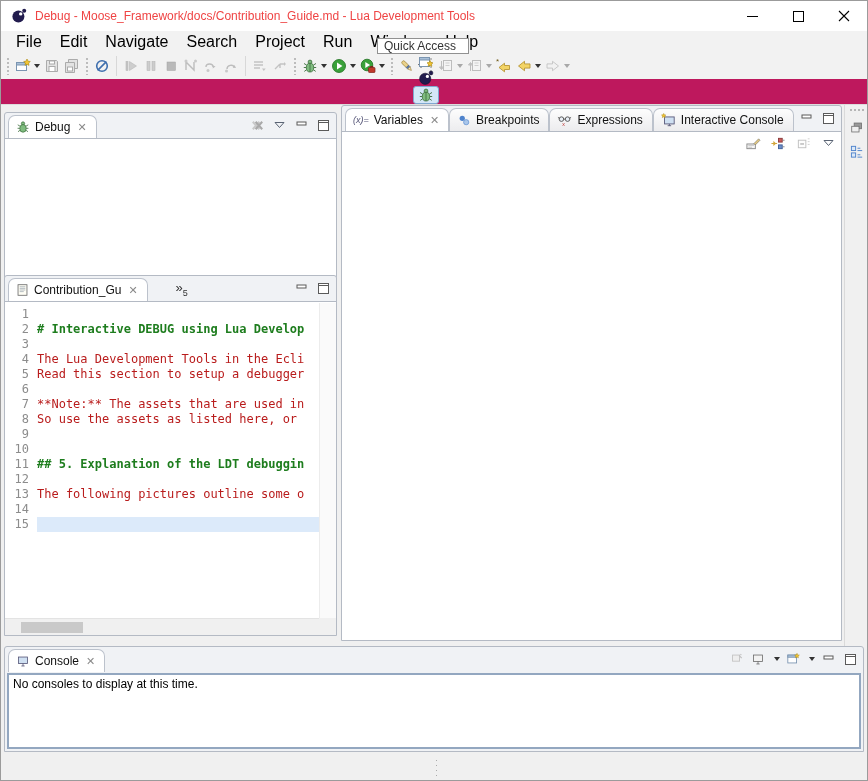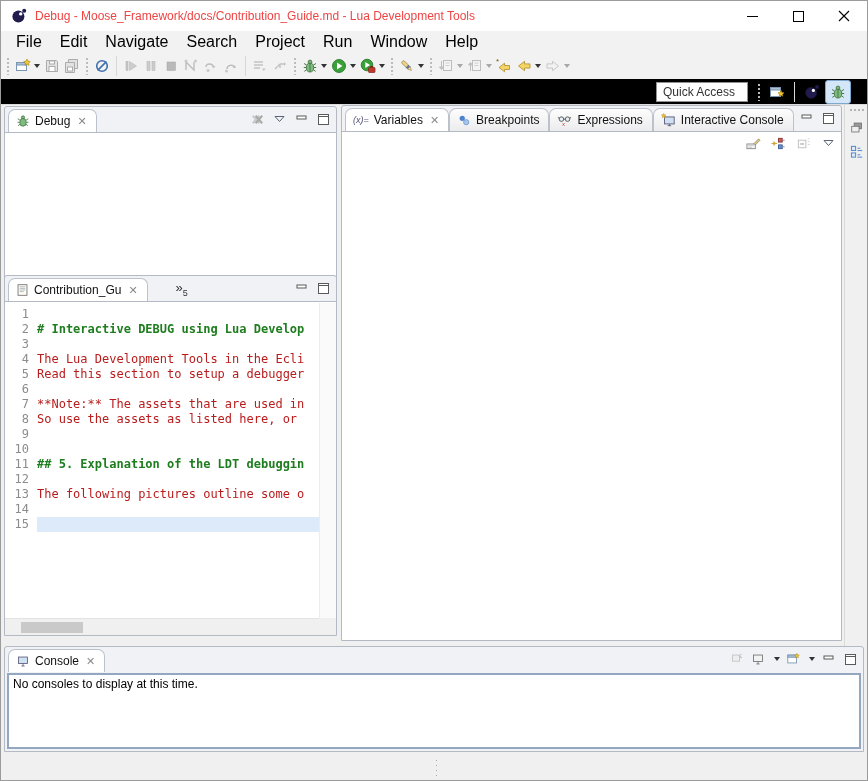--- a/index.html
+++ b/index.html
@@ -11,21 +11,21 @@
   .app-icon { margin:0 8px 0 10px; }
   .title-text { font-size:12px; color:#ef4444; flex:1; white-space:nowrap; overflow:hidden; }
   .win-btn { width:46px; height:30px; display:flex; align-items:center; justify-content:center; color:#000; }
 
   
   .menubar { height:22px; background:#f2f2f2; display:flex; align-items:center; padding-left:6px; }
   .menu-item { font-size:16px; color:#000; padding:2px 9px; }
 
   
   .toolbar { height:26px; background:#f2f2f2; display:flex; align-items:center; padding-left:2px; }
-  .toolbar2 { height:26px; background:#000000; display:flex; align-items:center; justify-content:flex-end; padding-right:16px; border-bottom:1px solid #dcdcdc; }
+  .toolbar2 { height:26px; background:#be185d; display:flex; align-items:center; justify-content:flex-end; padding-right:16px; border-bottom:1px solid #dcdcdc;flex-direction:column; }
   .tbtn { height:22px; padding:0 2px; display:flex; align-items:center; justify-content:center; border-radius:3px; }
   .caret { width:0; height:0; border-left:3.5px solid transparent; border-right:3.5px solid transparent; border-top:4px solid #333; margin-left:3px; }
   .caret.dis { border-top-color:#a8a8a8; }
   .tsep { width:1px; height:20px; background:#d8d8d8; margin:0 4px; }
   .tdots { width:4px; height:18px; margin:0 3px;
     background-image:radial-gradient(circle,#bcbcbc 0.9px,transparent 1px); background-size:4px 4px; }
   .qa-box { width:92px; height:20px; border:1px solid #919191; background:#fff; font-size:12px; color:#333;
     display:flex; align-items:center; padding-left:6px; margin-right:6px; }
   .persp-btn { width:26px; height:24px; display:flex; align-items:center; justify-content:center; border-radius:3px; }
   .persp-btn.active { background:#d4e7f8; border:1px solid #7fa8d0; }
@@ -308,21 +308,21 @@
       <path d="M4.5 7L2 5.5M4.4 9.5H1.8M4.5 11.8l-2.2 1.6M11.5 7L14 5.5M11.6 9.5h2.6M11.5 11.8l2.2 1.6" stroke="#3a6b3a" stroke-width="0.9"></path>
       <circle cx="8" cy="4" r="1.9" fill="#7fbc7f" stroke="#3a6b3a" stroke-width="0.8"></circle>
       <ellipse cx="8" cy="9.6" rx="3.7" ry="4.4" fill="#7fbc7f" stroke="#3a6b3a" stroke-width="0.8"></ellipse>
       <path d="M8 5.5v8.2" stroke="#3a6b3a" stroke-width="0.8"></path>
     </svg>
   </div>
 </div>
 
 <div class="workbench">
 
-  <div class="panel" style="left:3px; top:1px; width:333px; height:175px;">
+  <div class="panel" style="left:3px; top:7px; width:333px; height:175px;">
     <div class="tabbar">
       <div class="tab active">
         <svg width="14" height="14" viewBox="0 0 16 16">
           <path d="M4.5 7L2 5.5M4.4 9.5H1.8M4.5 11.8l-2.2 1.6M11.5 7L14 5.5M11.6 9.5h2.6M11.5 11.8l2.2 1.6" stroke="#3a6b3a" stroke-width="0.9"></path>
           <circle cx="8" cy="4" r="1.9" fill="#7fbc7f" stroke="#3a6b3a" stroke-width="0.8"></circle>
           <ellipse cx="8" cy="9.6" rx="3.7" ry="4.4" fill="#7fbc7f" stroke="#3a6b3a" stroke-width="0.8"></ellipse>
         </svg>
         <span>Debug</span>
         <span class="close">✕</span>
       </div>

